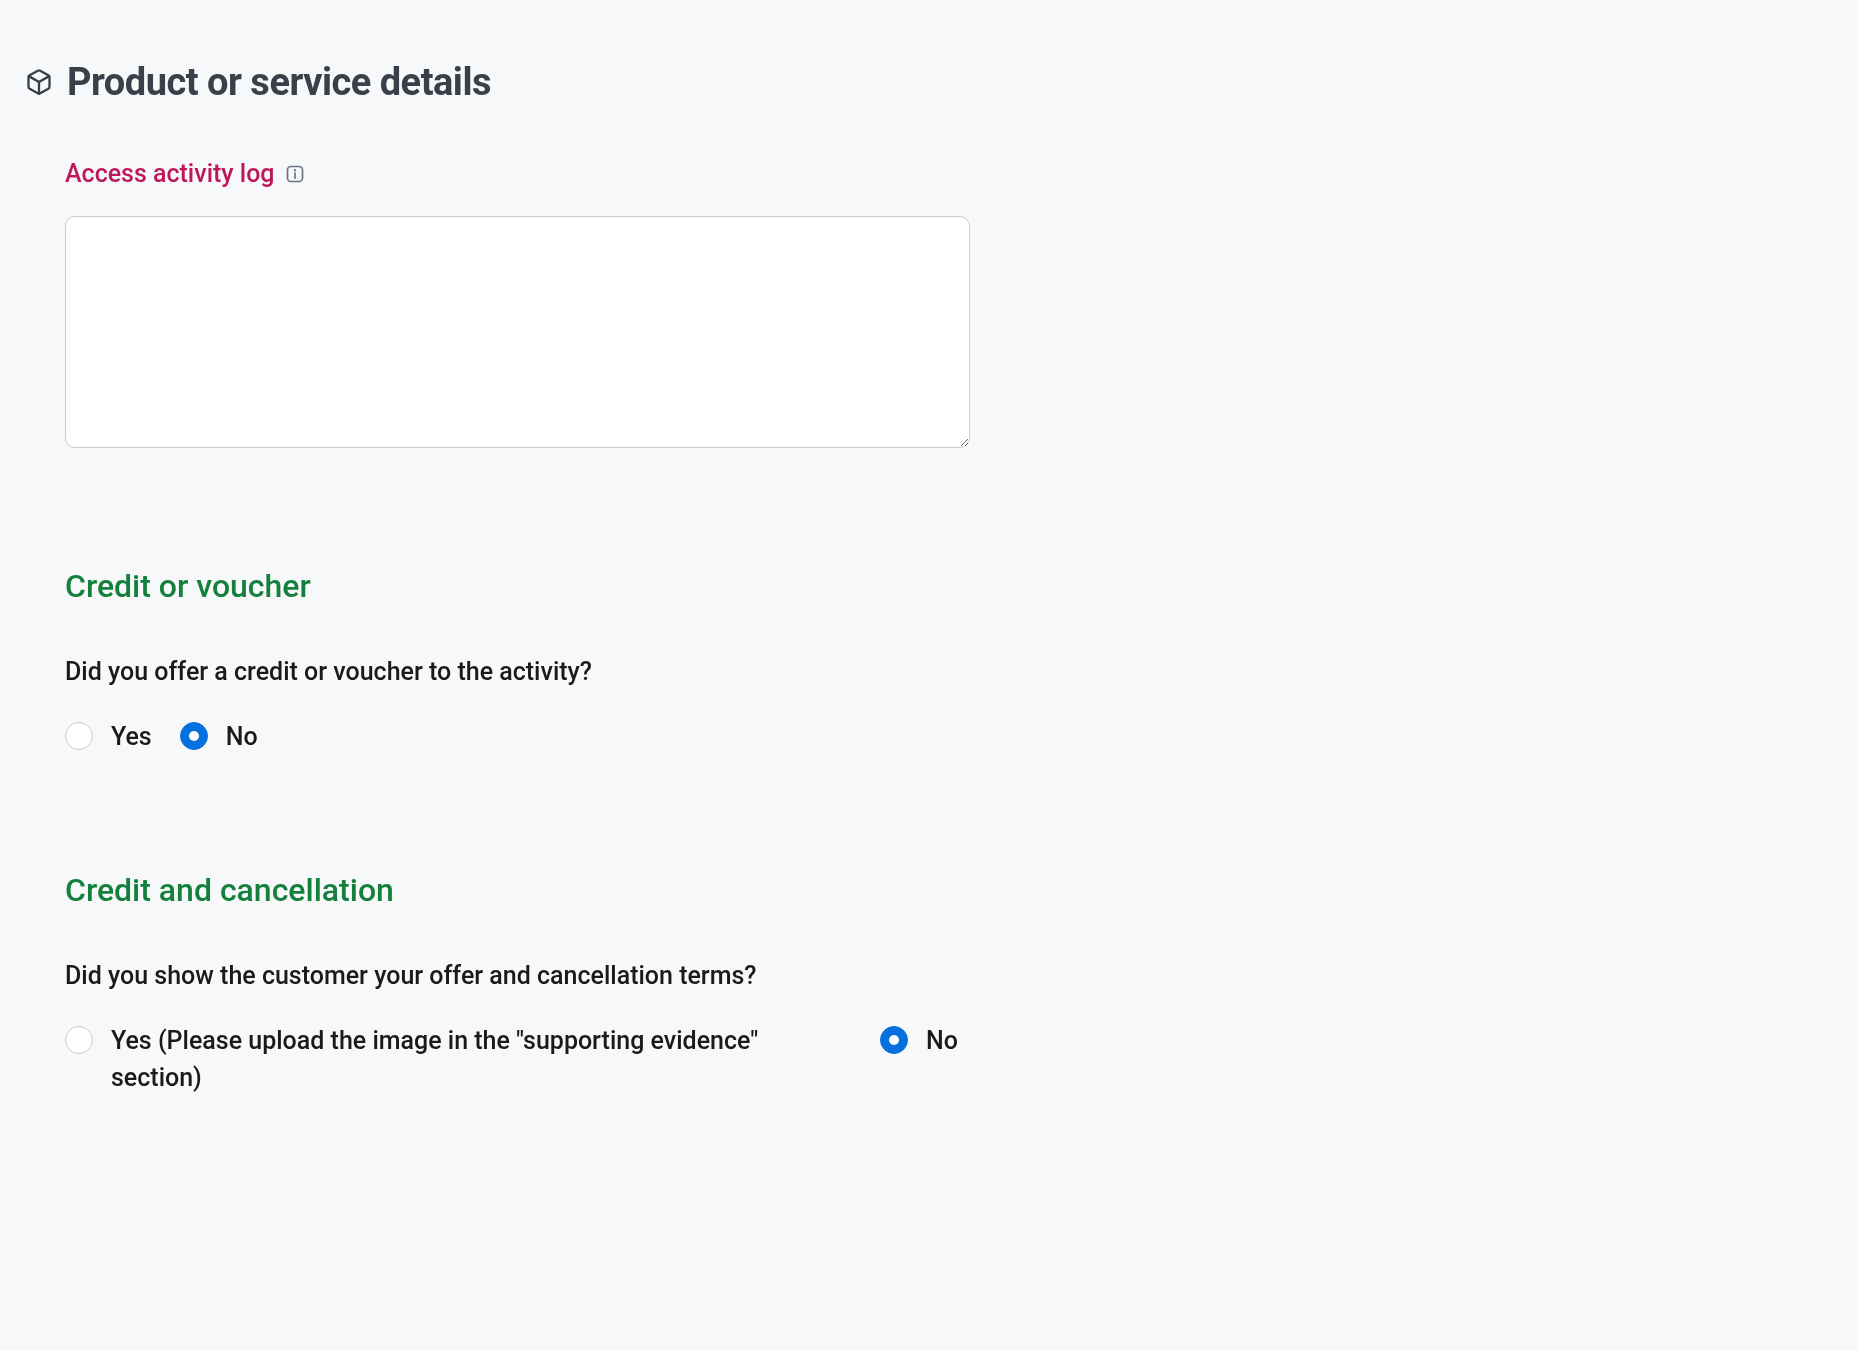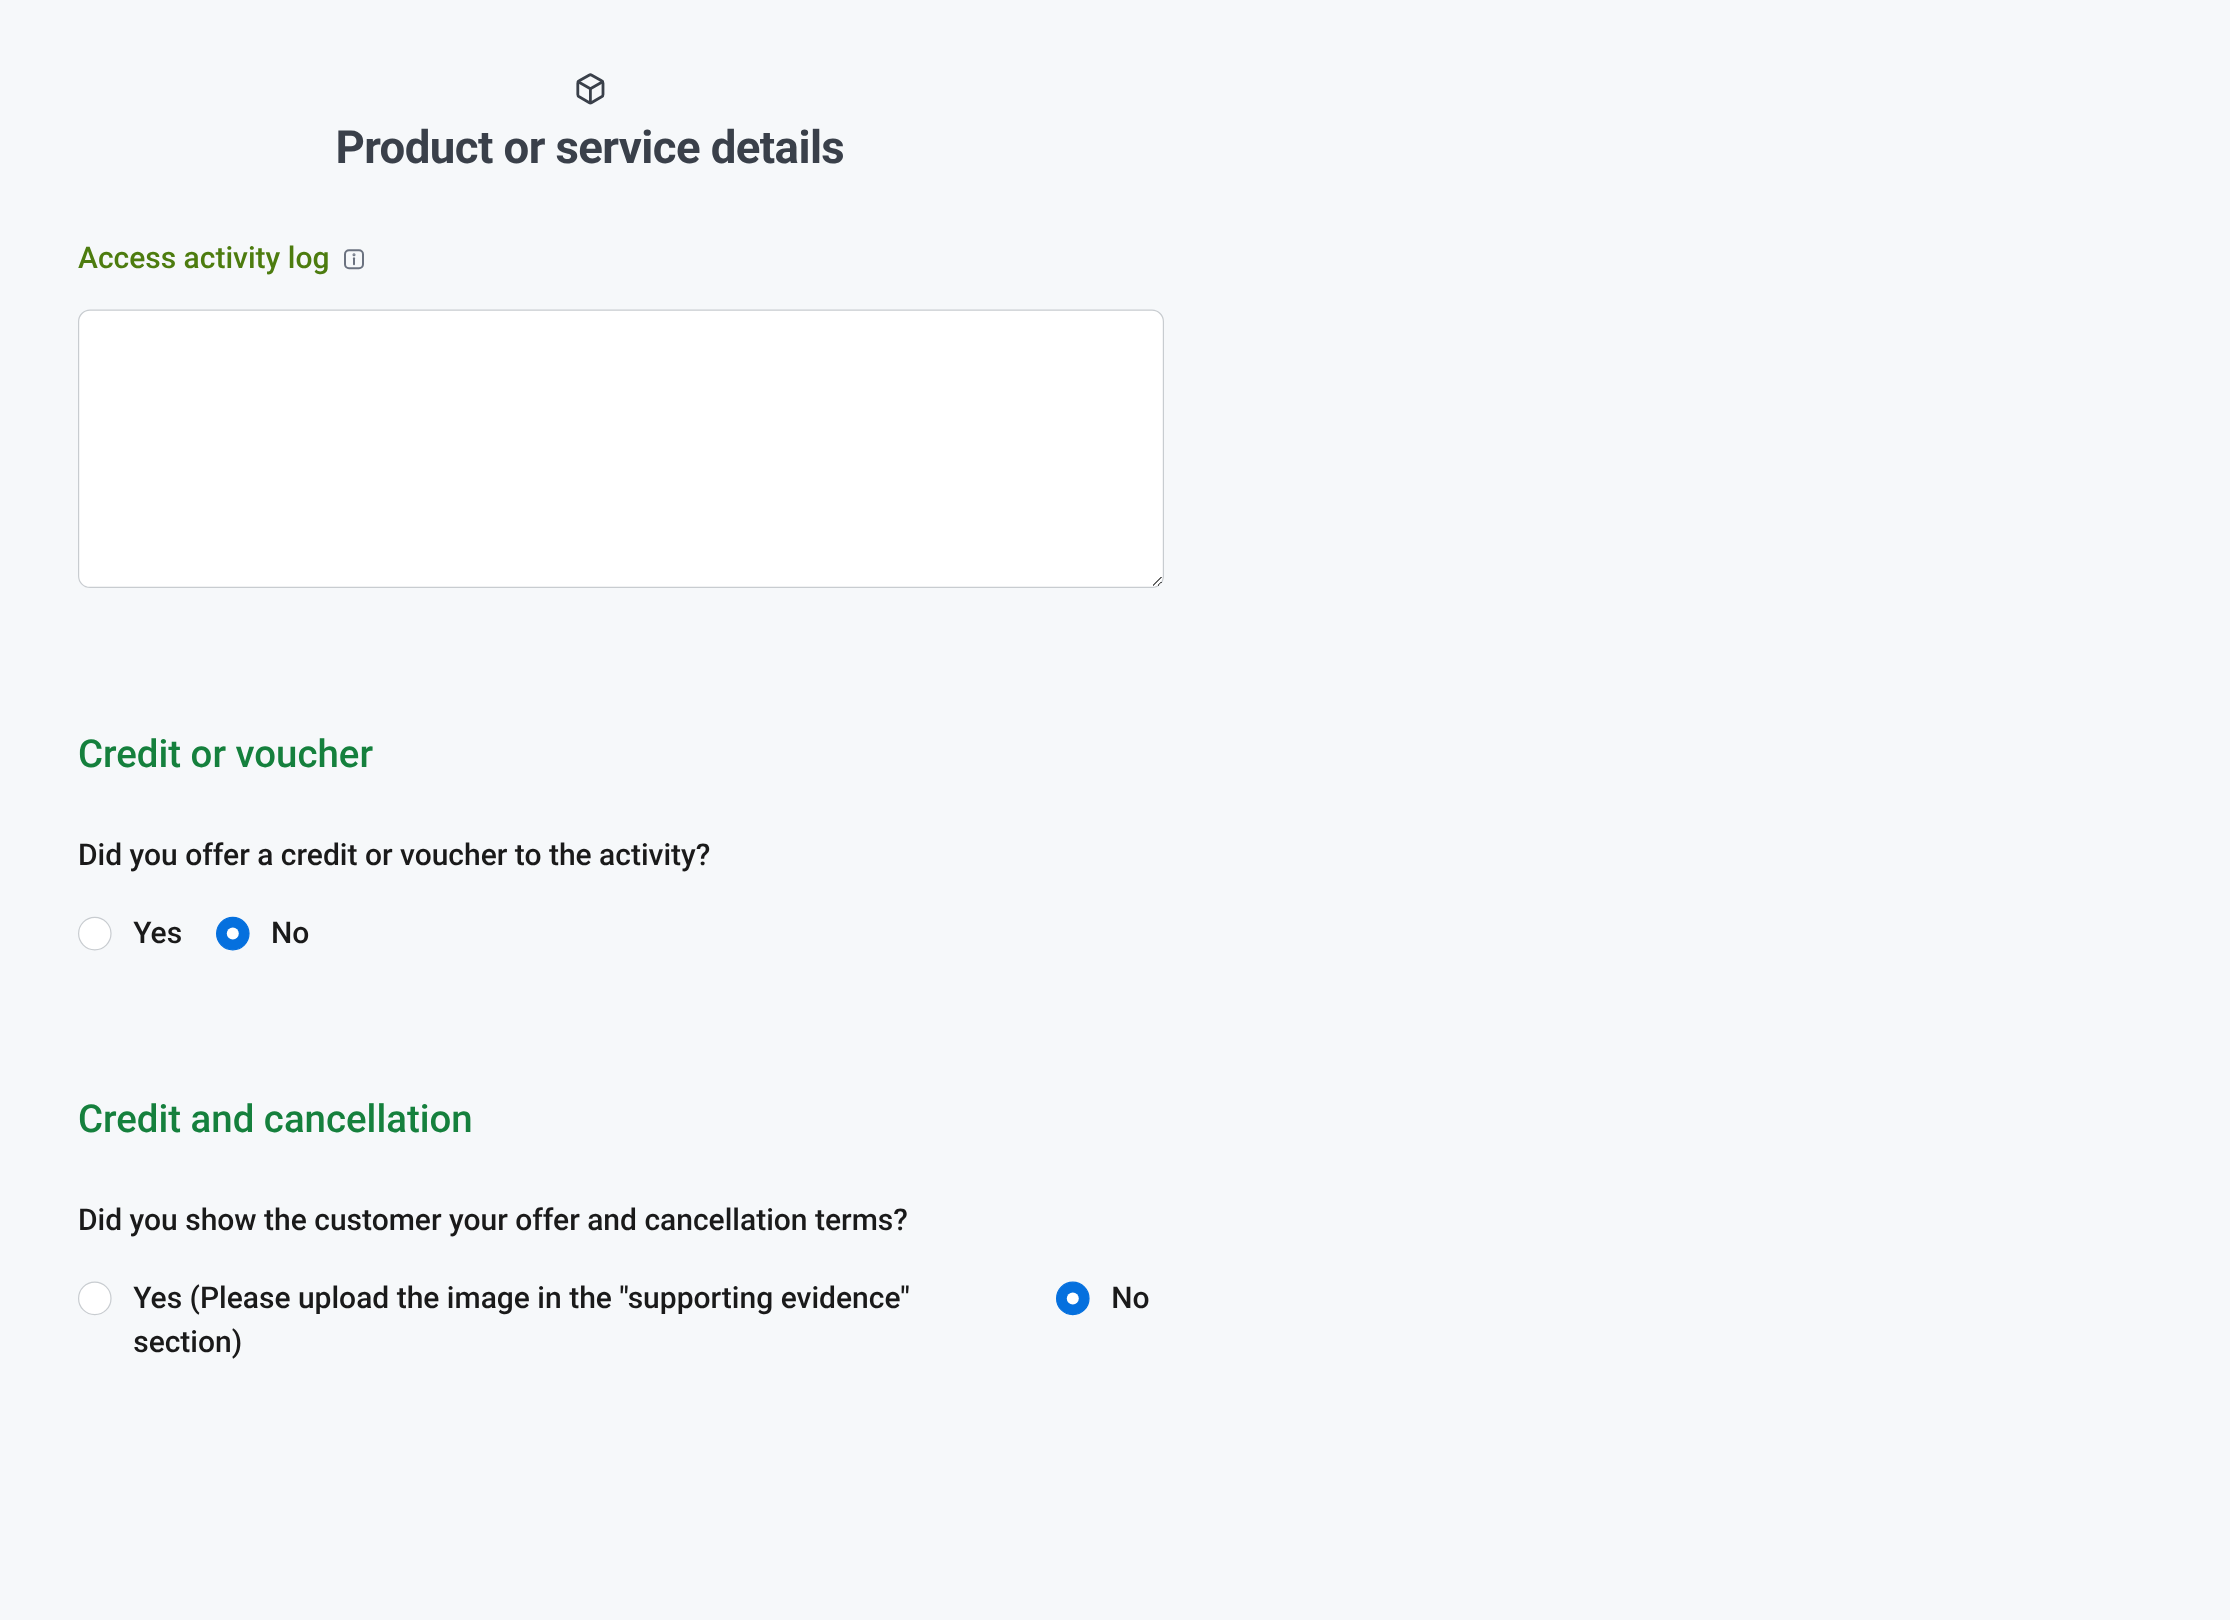--- a/index.html
+++ b/index.html
@@ -16,21 +16,20 @@
       padding: 60px 25px;
       padding-right: 900px;
       color: #1a1a1a;
     }
     
     .page-header {
       display: flex;
       align-items: center;
       gap: 14px;
       margin-bottom: 55px;
-      flex-direction: column;
     }
     
     .package-icon-wrapper {
       display: flex;
       align-items: center;
       justify-content: center;
     }
     
     .page-title {
       font-size: 38px;
@@ -54,21 +53,21 @@
     .field-label-row {
       display: flex;
       align-items: center;
       gap: 10px;
       margin-bottom: 28px;
     }
     
     .field-label {
       font-size: 25px;
       font-weight: 500;
-      color: #4d7c0f;
+      color: #be185d;
     }
     
     .info-icon-wrapper {
       display: flex;
       align-items: center;
       justify-content: center;
     }
     
     .textarea-field {
       width: 905px;

